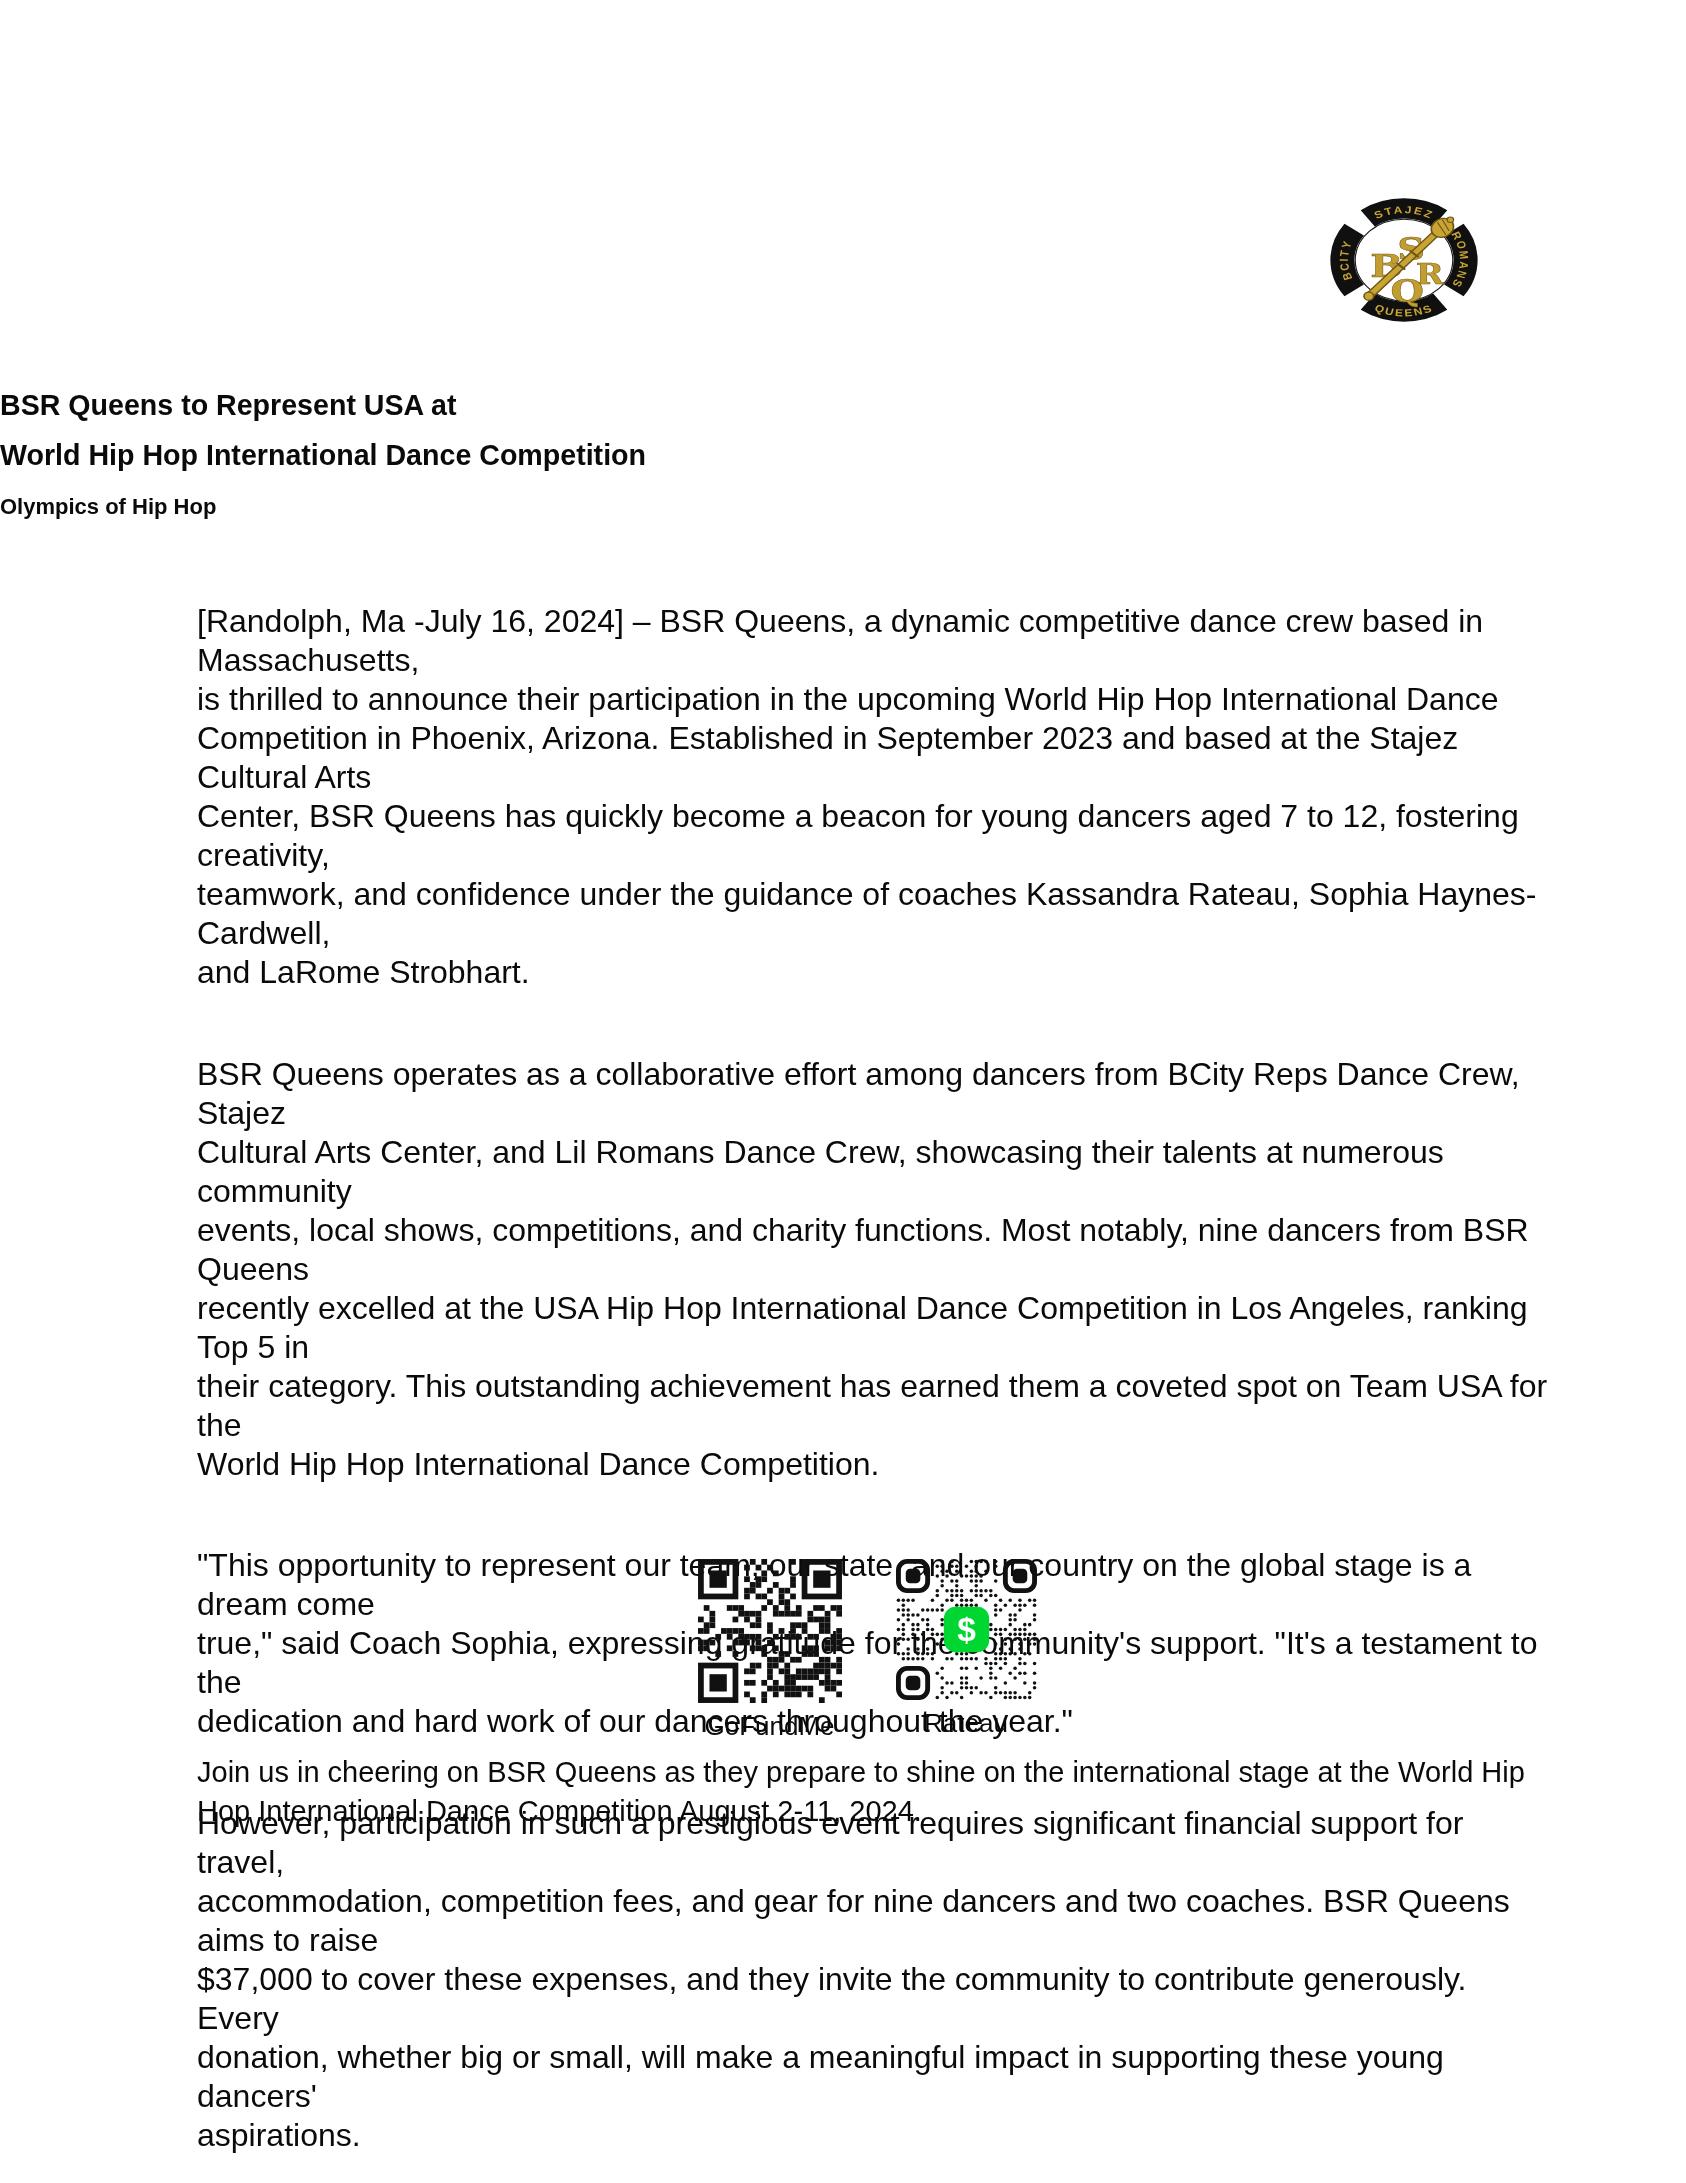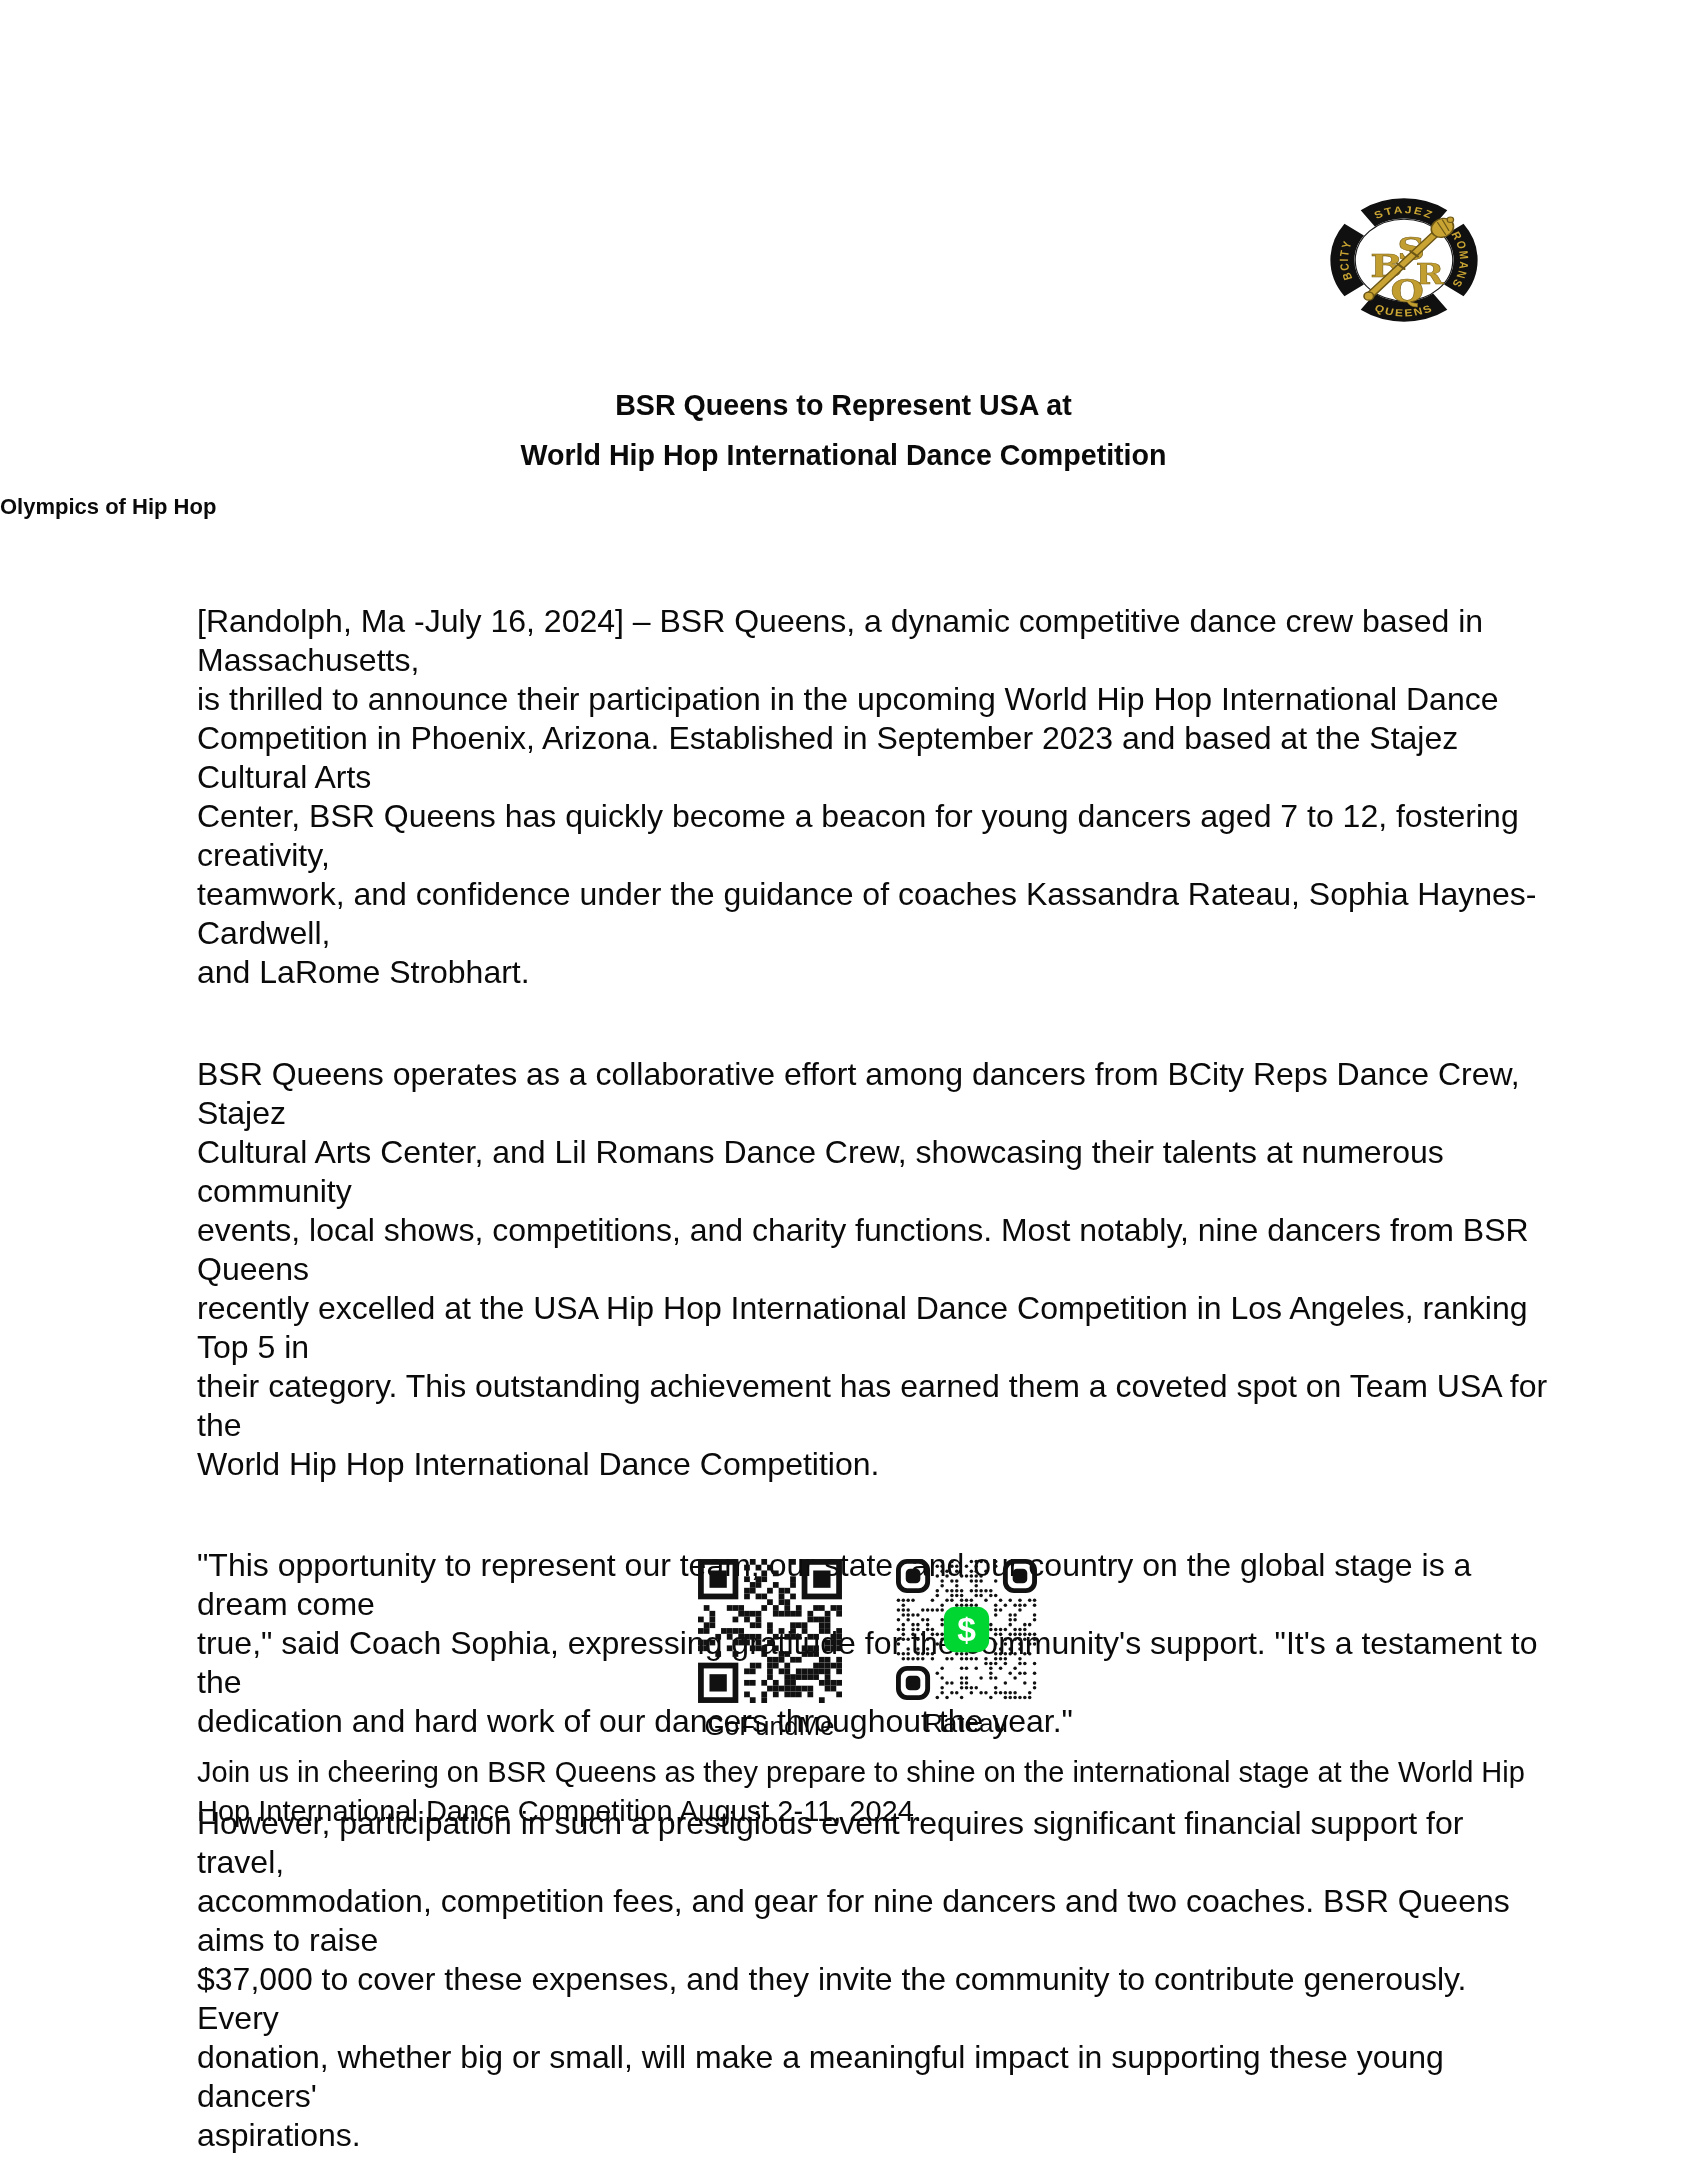--- a/index.html
+++ b/index.html
@@ -2,21 +2,21 @@
 <html style="font-size:13.4px"><head>
 <meta charset="utf-8">
 <style>
   html,body{margin:0;padding:0}
   body{width:1687px;height:2183px;background:#ffffff;position:relative;
        font-family:"Liberation Sans",sans-serif;color:#0a0a0a;}
   .page{position:absolute;inset:0;overflow:hidden}
 
   .logo{position:absolute;left:1324px;top:193px;width:160px;height:134px}
 
-  .title-line{position:absolute;left:0;width:100%;text-align:center;
+  .title-line{position:absolute;left:0;width:100%;text-align:left;
               font-weight:bold;font-size:28.6px;line-height:33px}
   .t1{top:389px}
   .t2{top:439px}
   .subtitle{position:absolute;left:0;width:100%;text-align:left;
             font-weight:bold;font-size:22px;top:494px}
 
   .body-col{position:absolute;left:197px;top:563px;width:1360px;
             font-size:32px;line-height:39px;white-space:pre-line}
   .body-col p{margin:0 0 23.5px 0}
   .link{color:#0563c1;text-decoration:underline;cursor:pointer}

